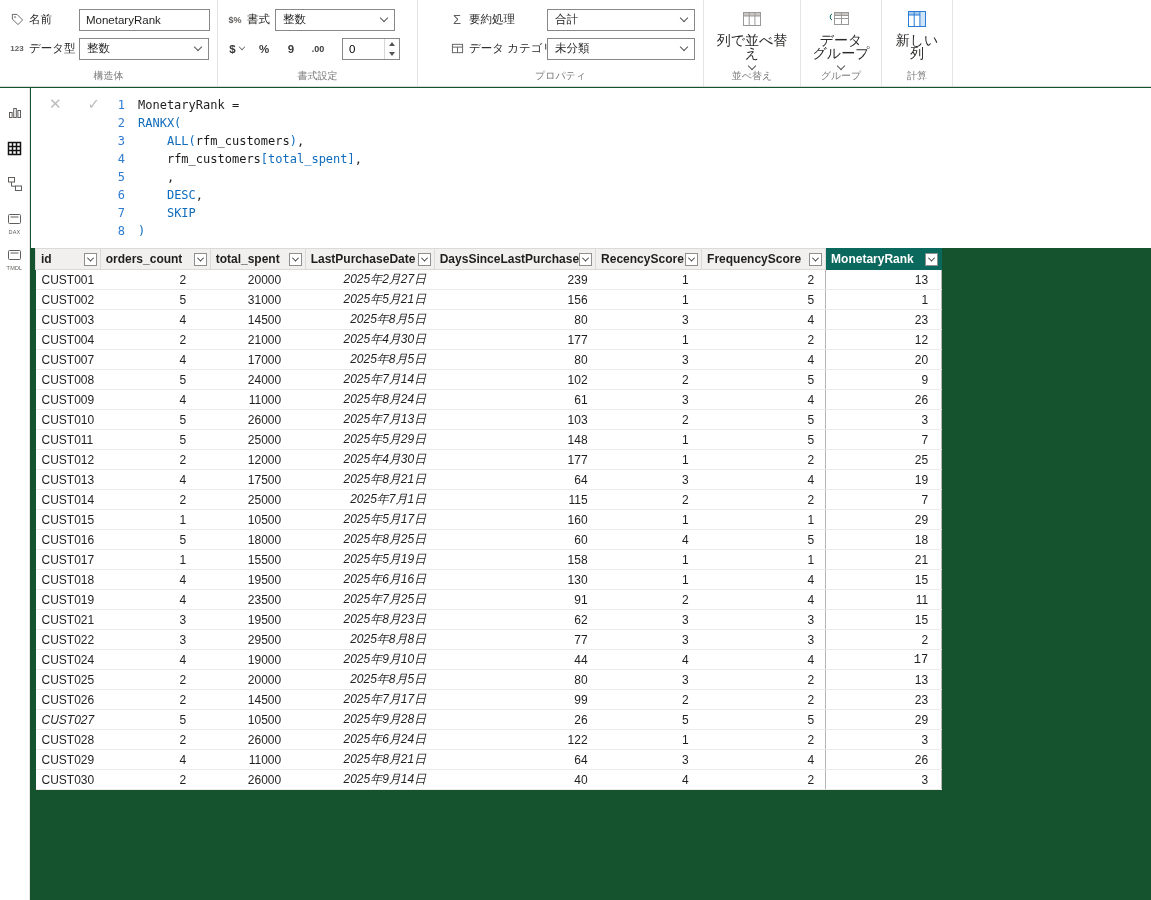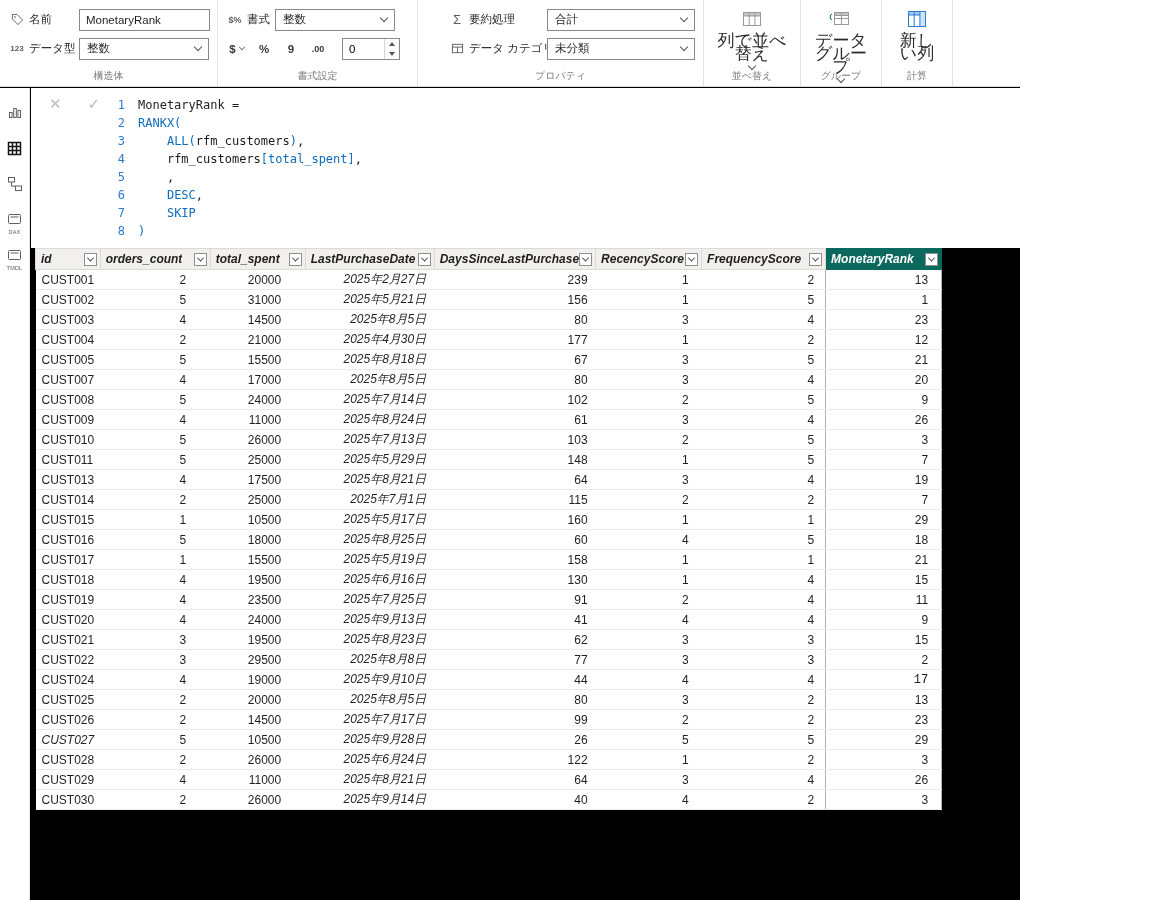--- a/index.html
+++ b/index.html
@@ -1,17 +1,17 @@
 <!DOCTYPE html>
 <html><head>
 <meta charset="utf-8">
 <style>
   * { box-sizing: border-box; margin:0; padding:0; }
   body { font-family:"Liberation Sans","DejaVu Sans",sans-serif; background:#fff; }
-  .app { position:relative; width:1020px; height:900px; background:#000000; overflow:hidden; }
+  .app { position:relative; width:1151px; height:900px; background:#14532d; overflow:hidden; }
 
   
   .ribbon { position:absolute; top:0; left:0; width:100%; height:87px; background:#fff; border-bottom:1px solid #d8d8d8; display:flex; align-items:stretch; }
   .rgroup { position:relative; border-right:1px solid #e4e4e4; padding:8px 8px 18px 8px; flex:0 0 auto; }
   .rgroup-label { position:absolute; bottom:3px; left:0; width:100%; text-align:center; font-size:10px; color:#7a7a7a; white-space:nowrap; }
   .rrow { display:flex; align-items:center; height:23px; margin-bottom:6px; }
   .ricon { width:18px; flex:0 0 18px; display:inline-flex; justify-content:center; align-items:center; color:#5f5d5b; margin-right:3px; }
   .icon-txt { font-size:8px; font-weight:bold; color:#5f5d5b; }
   .sigma { font-size:13px; color:#5f5d5b; }
   .rlabel { font-size:11.5px; color:#2b2a29; white-space:nowrap; flex:0 0 auto; }
@@ -20,21 +20,21 @@
   .chev { width:6px; height:6px; border-right:1.4px solid #555; border-bottom:1.4px solid #555; transform:rotate(45deg); display:inline-block; margin-top:-3px; flex:0 0 auto; }
   .minibtn { min-width:22px; height:20px; display:inline-flex; align-items:center; justify-content:center; font-size:11.5px; font-weight:600; color:#3b3a39; margin-right:5px; cursor:default; }
   .minibtn .chev { transform:rotate(45deg) scale(.75); margin-left:3px; }
   .minibtn.small-txt { font-size:9px; }
   .spin-wrap { position:relative; display:inline-flex; margin-left:8px; }
   .spin-input { width:58px; height:22px; border:1px solid #8a8886; font-size:11.5px; padding:0 18px 0 6px; font-family:inherit; }
   .spinner { position:absolute; right:1px; top:1px; width:15px; height:20px; display:flex; flex-direction:column; border-left:1px solid #d6d6d6; background:#fff; }
   .spinner .sp { flex:1; display:flex; align-items:center; justify-content:center; cursor:default; }
   .sp-up i { width:0; height:0; border-left:3px solid transparent; border-right:3px solid transparent; border-bottom:4px solid #555; display:block; }
   .sp-dn i { width:0; height:0; border-left:3px solid transparent; border-right:3px solid transparent; border-top:4px solid #555; display:block; }
-  .bigbtn { display:flex; flex-direction:column; align-items:center; font-size:17px; color:#2b2a29; padding:1px 2px; text-align:center; line-height:13px; cursor:default; margin:0 auto; }
+  .bigbtn { display:flex; flex-direction:column; align-items:center; font-size:14px; color:#2b2a29; padding:1px 2px; text-align:center; line-height:13px; cursor:default; margin:0 auto; }
   .bigbtn svg { margin-bottom:3px; }
   .bigbtn .chev { margin-top:3px; }
   .bb-label { display:inline; }
 
   
   .view-rail { position:absolute; top:88px; left:0; width:30px; height:812px; background:#fff; border-right:1px solid #e6e6e6; display:flex; flex-direction:column; align-items:center; padding-top:8px; }
   .rail-item { width:30px; min-height:36px; display:flex; flex-direction:column; align-items:center; justify-content:center; color:#605e5c; position:relative; cursor:default; padding:4px 0; }
   .rail-item.selected { color:#161514; }
   .rail-item.selected svg * { stroke-width:1.5; }
   .rail-label { font-size:5.5px; letter-spacing:.2px; margin-top:1px; color:inherit; }
@@ -50,21 +50,21 @@
   .seg.plain { color:#201f1e; }
   .seg.func  { color:#0f6cbd; }
   .seg.ident { color:#1b1a19; }
   .seg.col   { color:#0f6cbd; }
 
   
   .grid-area { position:absolute; top:248px; left:35px; }
   table.data { border-collapse:collapse; table-layout:fixed; font-size:12px; }
   table.data th { height:21px; background:#f1f0ef; border:1px solid #dbdad8; padding:0; font-weight:600; color:#201f1e; font-size:12px; }
   .th-wrap { display:flex; align-items:center; justify-content:space-between; padding:0 3px 0 5px; height:100%; }
-  .th-label { overflow:hidden; white-space:nowrap;font-style:italic; }
+  .th-label { overflow:hidden; white-space:nowrap; }
   .fbtn { width:13px; height:13px; border:1px solid #8f8f8f; background:#fff; display:inline-flex; align-items:center; justify-content:center; flex:0 0 13px; cursor:default; }
   .fchev { width:5px; height:5px; border-right:1.2px solid #3b3a39; border-bottom:1.2px solid #3b3a39; transform:rotate(45deg) translate(-1px,-1px); display:block; }
   table.data td { height:20px; border-bottom:1px solid #eceae8; padding:0 6px; color:#201f1e; white-space:nowrap; overflow:hidden; background:#fff; }
   td.cell-text { text-align:left; }
   td.cell-number { text-align:right; }
   td.cell-date { text-align:right; font-style:italic; }
   td.sel { border-left:1px solid #b5b3b1; border-right:1px solid #b5b3b1; }
 </style>
 </head>
 <body>
@@ -413,30 +413,20 @@
             <td class="cell-text" style="padding-left: 6px;">CUST004</td>
             <td class="cell-number" style="padding-right: 24px;">2</td>
             <td class="cell-number" style="padding-right: 24px;">21000</td>
             <td class="cell-date" style="padding-right: 8px;">2025年4月30日</td>
             <td class="cell-number" style="padding-right: 8px;">177</td>
             <td class="cell-number" style="padding-right: 13px;">1</td>
             <td class="cell-number" style="padding-right: 11px;">2</td>
             <td class="cell-number sel" style="padding-right: 13px;">12</td>
           </tr>
           <tr>
-            <td class="cell-text" style="padding-left: 6px;">CUST005</td>
-            <td class="cell-number" style="padding-right: 24px;">5</td>
-            <td class="cell-number" style="padding-right: 24px;">15500</td>
-            <td class="cell-date" style="padding-right: 8px;">2025年8月18日</td>
-            <td class="cell-number" style="padding-right: 8px;">67</td>
-            <td class="cell-number" style="padding-right: 13px;">3</td>
-            <td class="cell-number" style="padding-right: 11px;">5</td>
-            <td class="cell-number sel" style="padding-right: 13px;">21</td>
-          </tr>
-          <tr>
             <td class="cell-text" style="padding-left: 6px;">CUST007</td>
             <td class="cell-number" style="padding-right: 24px;">4</td>
             <td class="cell-number" style="padding-right: 24px;">17000</td>
             <td class="cell-date" style="padding-right: 8px;">2025年8月5日</td>
             <td class="cell-number" style="padding-right: 8px;">80</td>
             <td class="cell-number" style="padding-right: 13px;">3</td>
             <td class="cell-number" style="padding-right: 11px;">4</td>
             <td class="cell-number sel" style="padding-right: 13px;">20</td>
           </tr>
           <tr>
@@ -473,20 +463,30 @@
             <td class="cell-text" style="padding-left: 6px;">CUST011</td>
             <td class="cell-number" style="padding-right: 24px;">5</td>
             <td class="cell-number" style="padding-right: 24px;">25000</td>
             <td class="cell-date" style="padding-right: 8px;">2025年5月29日</td>
             <td class="cell-number" style="padding-right: 8px;">148</td>
             <td class="cell-number" style="padding-right: 13px;">1</td>
             <td class="cell-number" style="padding-right: 11px;">5</td>
             <td class="cell-number sel" style="padding-right: 13px;">7</td>
           </tr>
           <tr>
+            <td class="cell-text" style="padding-left: 6px;">CUST012</td>
+            <td class="cell-number" style="padding-right: 24px;">2</td>
+            <td class="cell-number" style="padding-right: 24px;">12000</td>
+            <td class="cell-date" style="padding-right: 8px;">2025年4月30日</td>
+            <td class="cell-number" style="padding-right: 8px;">177</td>
+            <td class="cell-number" style="padding-right: 13px;">1</td>
+            <td class="cell-number" style="padding-right: 11px;">2</td>
+            <td class="cell-number sel" style="padding-right: 13px;">25</td>
+          </tr>
+          <tr>
             <td class="cell-text" style="padding-left: 6px;">CUST013</td>
             <td class="cell-number" style="padding-right: 24px;">4</td>
             <td class="cell-number" style="padding-right: 24px;">17500</td>
             <td class="cell-date" style="padding-right: 8px;">2025年8月21日</td>
             <td class="cell-number" style="padding-right: 8px;">64</td>
             <td class="cell-number" style="padding-right: 13px;">3</td>
             <td class="cell-number" style="padding-right: 11px;">4</td>
             <td class="cell-number sel" style="padding-right: 13px;">19</td>
           </tr>
           <tr>
@@ -543,30 +543,20 @@
             <td class="cell-text" style="padding-left: 6px;">CUST019</td>
             <td class="cell-number" style="padding-right: 24px;">4</td>
             <td class="cell-number" style="padding-right: 24px;">23500</td>
             <td class="cell-date" style="padding-right: 8px;">2025年7月25日</td>
             <td class="cell-number" style="padding-right: 8px;">91</td>
             <td class="cell-number" style="padding-right: 13px;">2</td>
             <td class="cell-number" style="padding-right: 11px;">4</td>
             <td class="cell-number sel" style="padding-right: 13px;">11</td>
           </tr>
           <tr>
-            <td class="cell-text" style="padding-left: 6px;">CUST020</td>
-            <td class="cell-number" style="padding-right: 24px;">4</td>
-            <td class="cell-number" style="padding-right: 24px;">24000</td>
-            <td class="cell-date" style="padding-right: 8px;">2025年9月13日</td>
-            <td class="cell-number" style="padding-right: 8px;">41</td>
-            <td class="cell-number" style="padding-right: 13px;">4</td>
-            <td class="cell-number" style="padding-right: 11px;">4</td>
-            <td class="cell-number sel" style="padding-right: 13px;">9</td>
-          </tr>
-          <tr>
             <td class="cell-text" style="padding-left: 6px;">CUST021</td>
             <td class="cell-number" style="padding-right: 24px;">3</td>
             <td class="cell-number" style="padding-right: 24px;">19500</td>
             <td class="cell-date" style="padding-right: 8px;">2025年8月23日</td>
             <td class="cell-number" style="padding-right: 8px;">62</td>
             <td class="cell-number" style="padding-right: 13px;">3</td>
             <td class="cell-number" style="padding-right: 11px;">3</td>
             <td class="cell-number sel" style="padding-right: 13px;">15</td>
           </tr>
           <tr>

